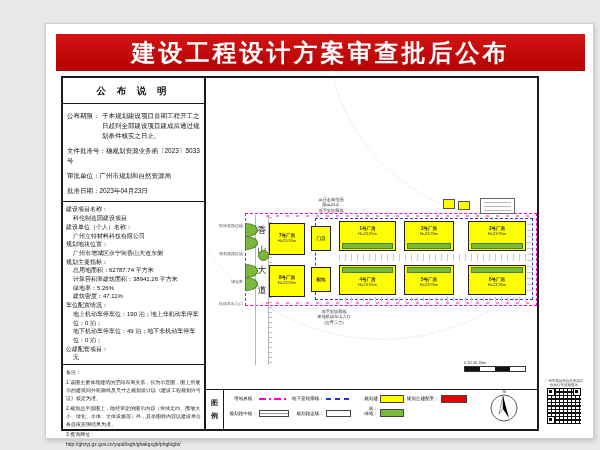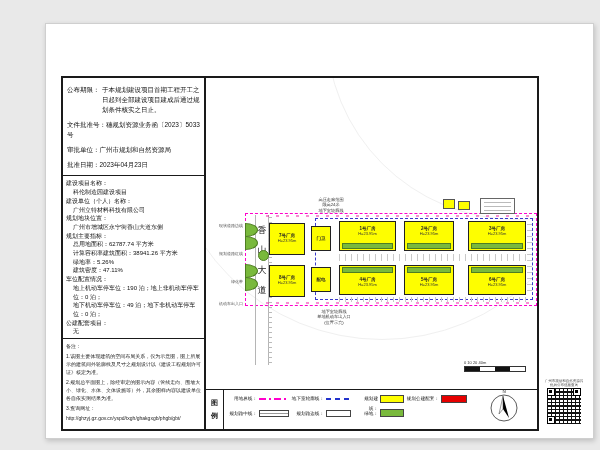--- a/index.html
+++ b/index.html
@@ -72,24 +72,26 @@
   .qr{position:absolute;left:501px;top:364px;width:34px;height:36px;background-color:#fff;background-image:repeating-linear-gradient(0deg,#111 0 1.5px,transparent 1.5px 3.5px),repeating-linear-gradient(90deg,#111 0 1.5px,transparent 1.5px 4px);}
   .fp{position:absolute;width:8px;height:8px;border:1.5px solid #000;background:#fff;box-sizing:border-box;}
   .fp::after{content:"";position:absolute;left:1px;top:1px;width:3px;height:3px;background:#000;}
   .fp.tl{left:0;top:0;} .fp.tr{right:0;top:0;} .fp.bl{left:0;bottom:0;}
 </style>
 </head>
 <body>
 
 <div class="sheet">
 
+  <div class="banner">建设工程设计方案审查批后公布</div>
 
   <div class="table">
 
     <div class="leftcol">
+      <div class="lc-head">公 布 说 明</div>
 
       <div class="notice">
         <div class="n-deadline">
           <span class="lbl">公布期限：</span>
           <span class="txt">于本规划建设项目首期工程开工之日起到全部建设项目建成后通过规划条件核实之日止。</span>
         </div>
         <div class="n-line">文件批准号：穗规划资源业务函〔2023〕5033 号</div>
         <div class="n-line">审批单位：广州市规划和自然资源局</div>
         <div class="n-line">批准日期：2023年04月23日</div>
       </div>

